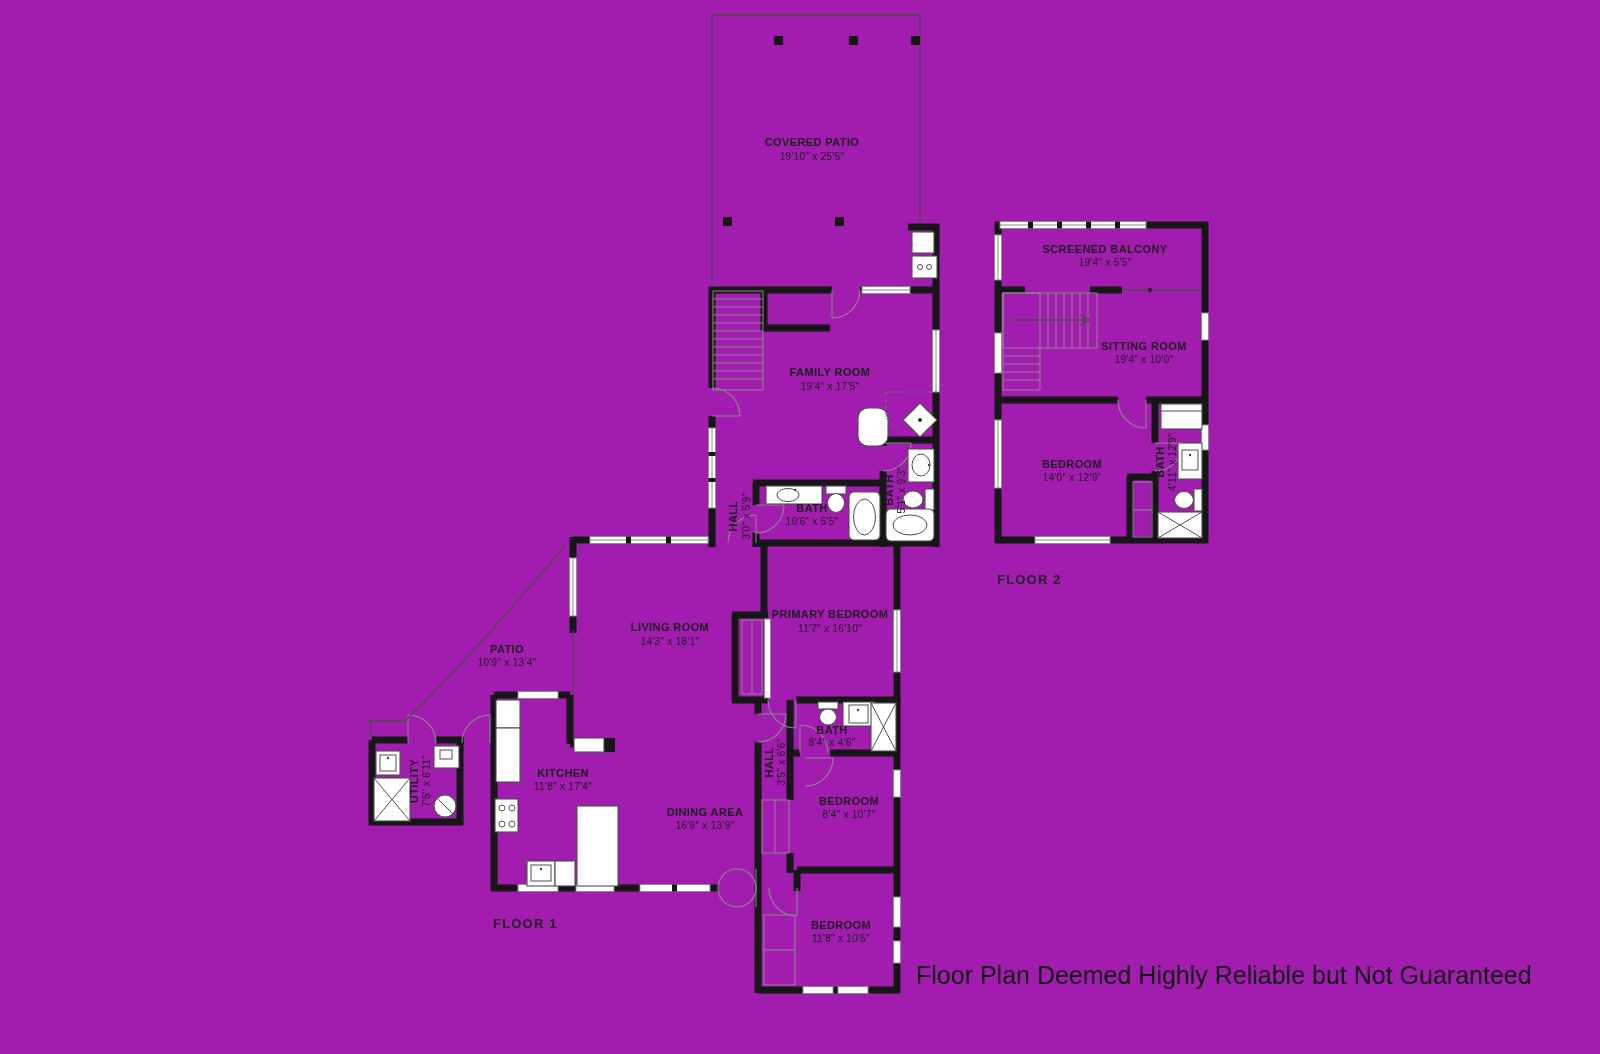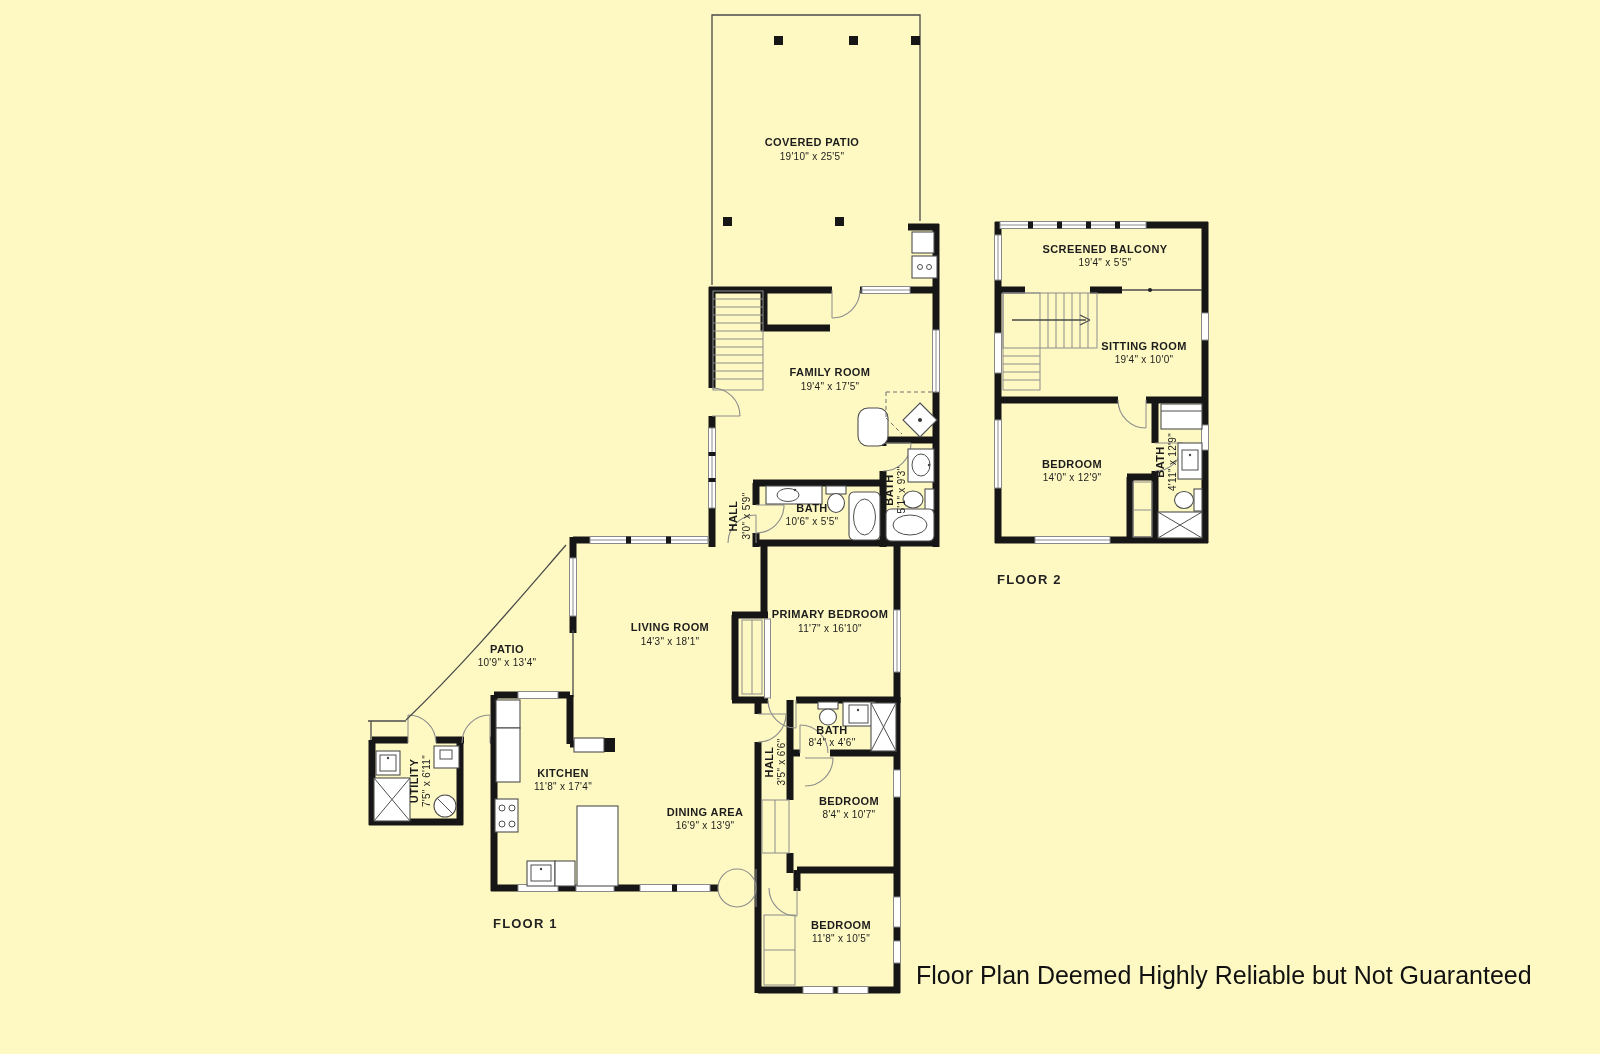--- a/index.html
+++ b/index.html
@@ -1,16 +1,16 @@
 <!DOCTYPE html>
 <html><head>
 <meta charset="utf-8">
 <style>
   html,body{margin:0;padding:0;background:#fff;}
-  .stage{position:relative;width:1600px;height:1054px;background:#fef9c3;overflow:hidden;
+  .stage{position:relative;width:1600px;height:1054px;background:#a21caf;overflow:hidden;
          font-family:"Liberation Sans", sans-serif;}
   svg{position:absolute;left:0;top:0;}
   .w{stroke:#161616;stroke-width:7;fill:none;stroke-linecap:butt;}
   .thin{stroke:#4a4a4a;stroke-width:1.3;fill:none;}
   .lite{stroke:#8c8c8c;stroke-width:1;fill:none;}
   .arc{stroke:#8c8c8c;stroke-width:1.1;fill:none;}
   .win{fill:#ffffff;stroke:#8a8a8a;stroke-width:1;}
   .mull{fill:#161616;stroke:none;}
   .fix{fill:#ffffff;stroke:#4f4f4f;stroke-width:1.1;}
   .fixl{stroke:#4f4f4f;stroke-width:1;fill:none;}

